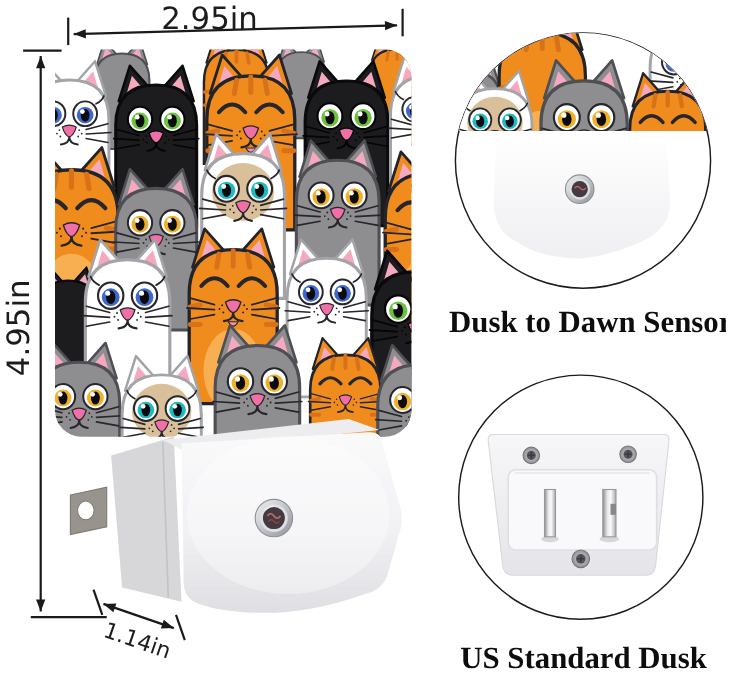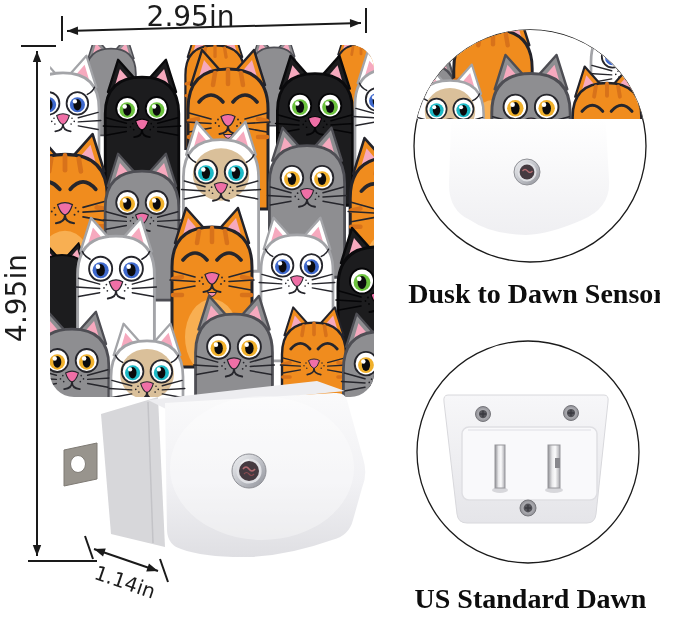--- a/index.html
+++ b/index.html
@@ -1037,14 +1037,14 @@
             <rect x="20" y="-7" width="12" height="43" fill="url(#gProng)" stroke="#97979C" stroke-width="1"></rect>
             <rect x="27" y="6" width="5" height="10" fill="#87878C"></rect>
           </g>
         </g>
       </g>
     </svg>
   <div class="dim dim-w">2.95in</div>
   <div class="dim dim-h">4.95in</div>
   <div class="dim dim-p">1.14in</div>
   <div class="caption cap-sensor">Dusk to Dawn Sensor</div>
-  <div class="caption cap-plug">US Standard Dawn</div>
+  <div class="caption cap-plug">US Standard Dusk</div>
 </div>
 
 </body></html>

